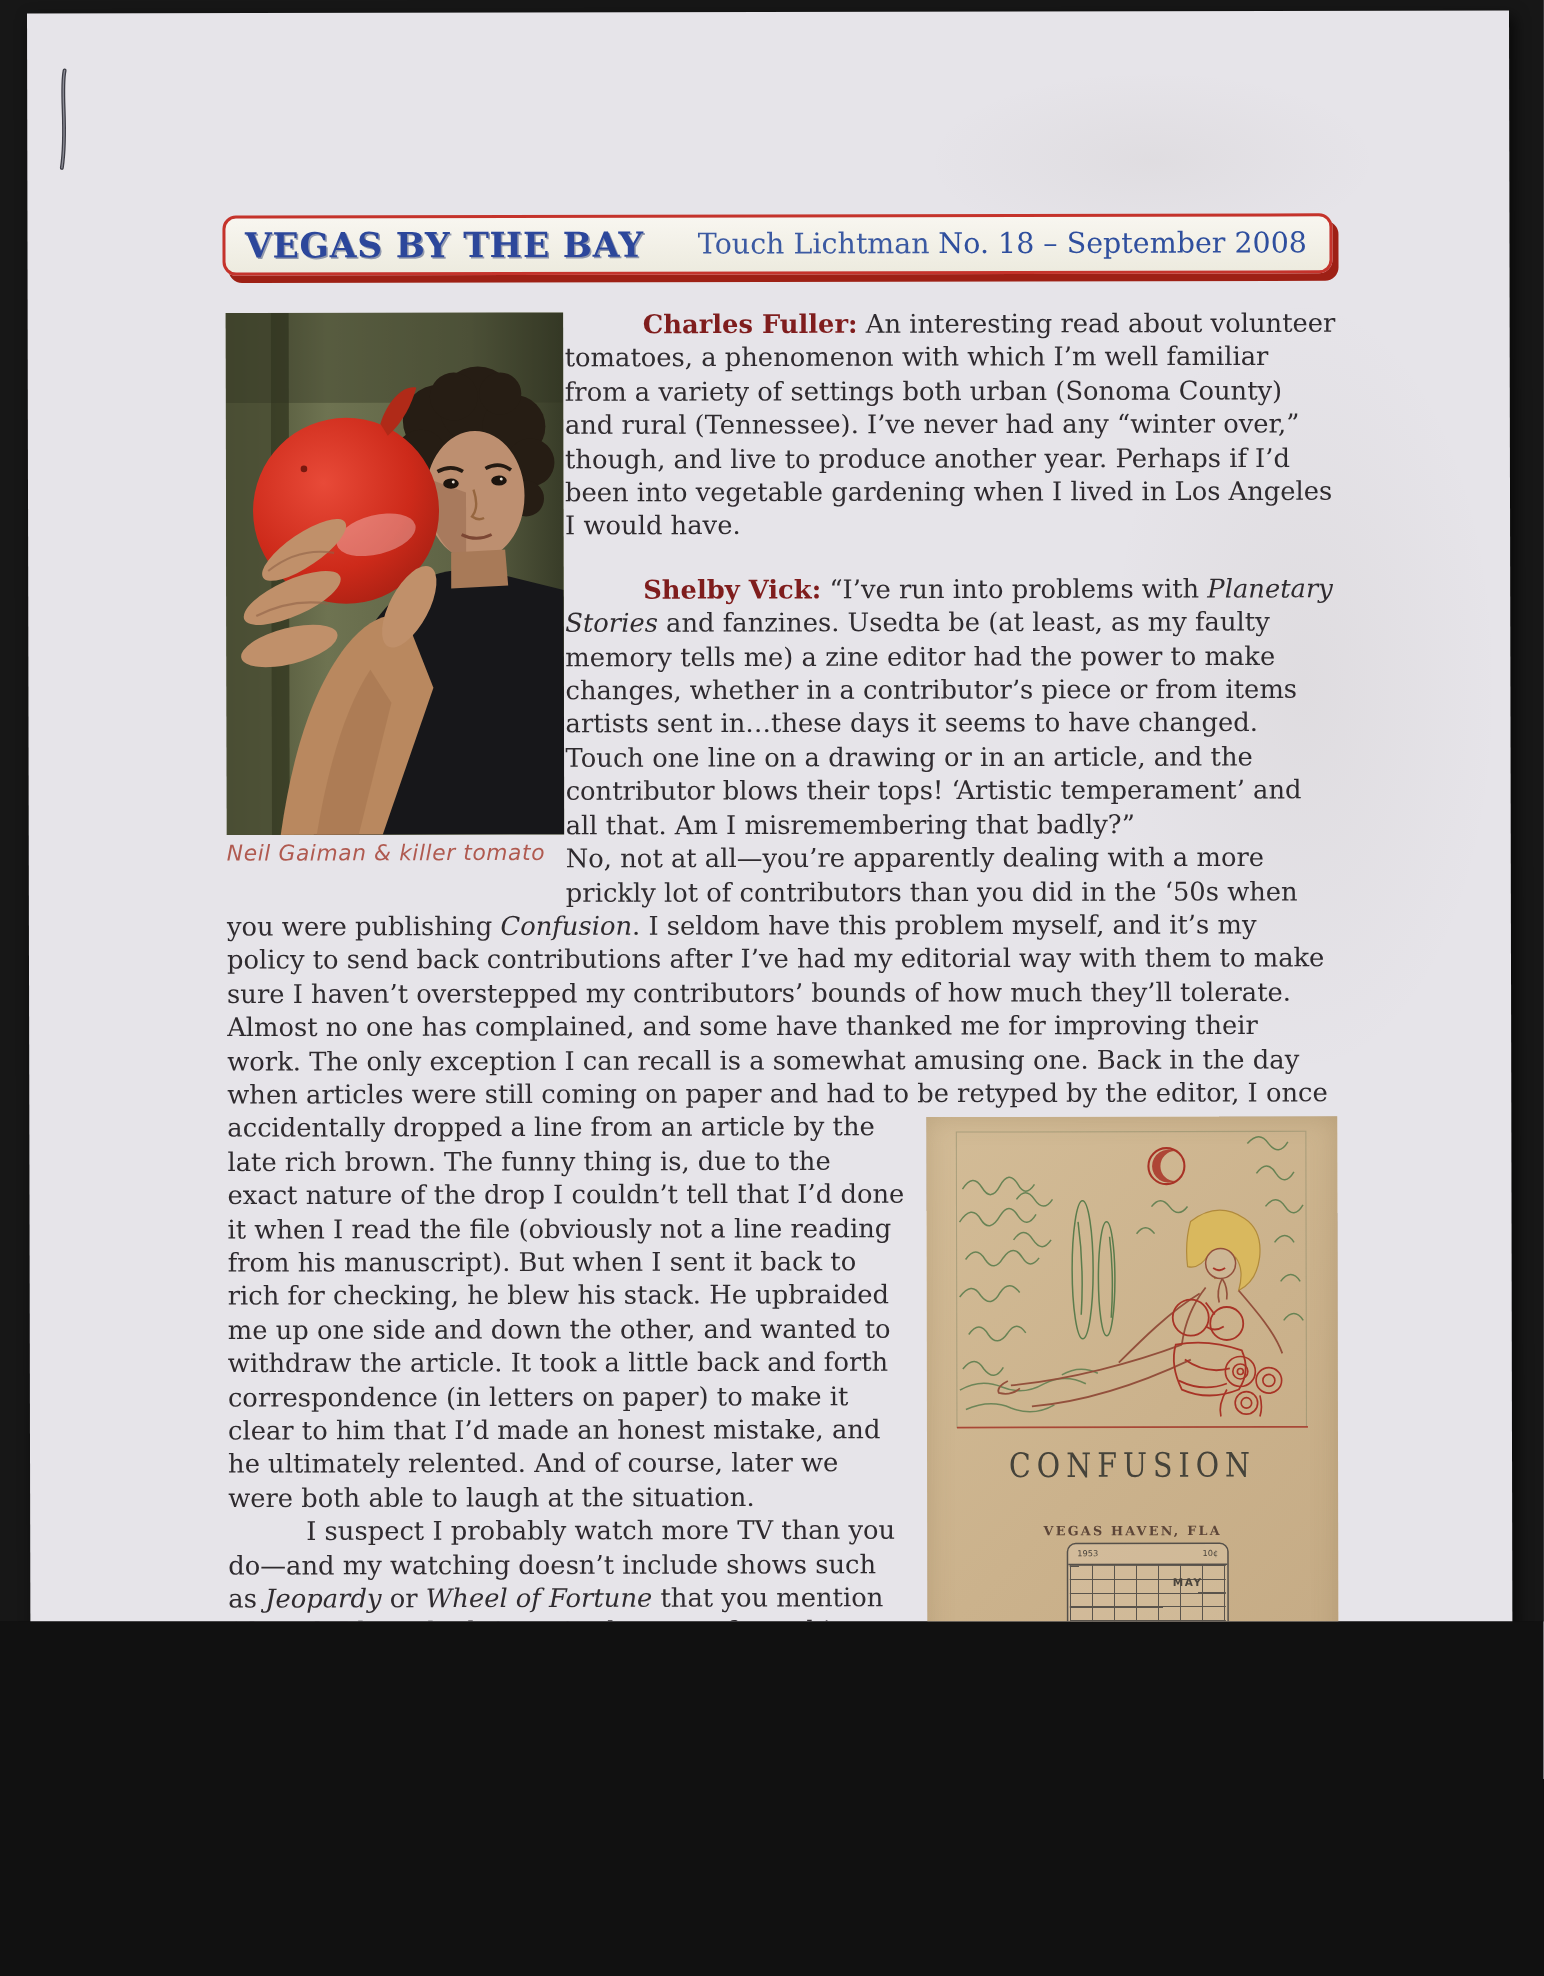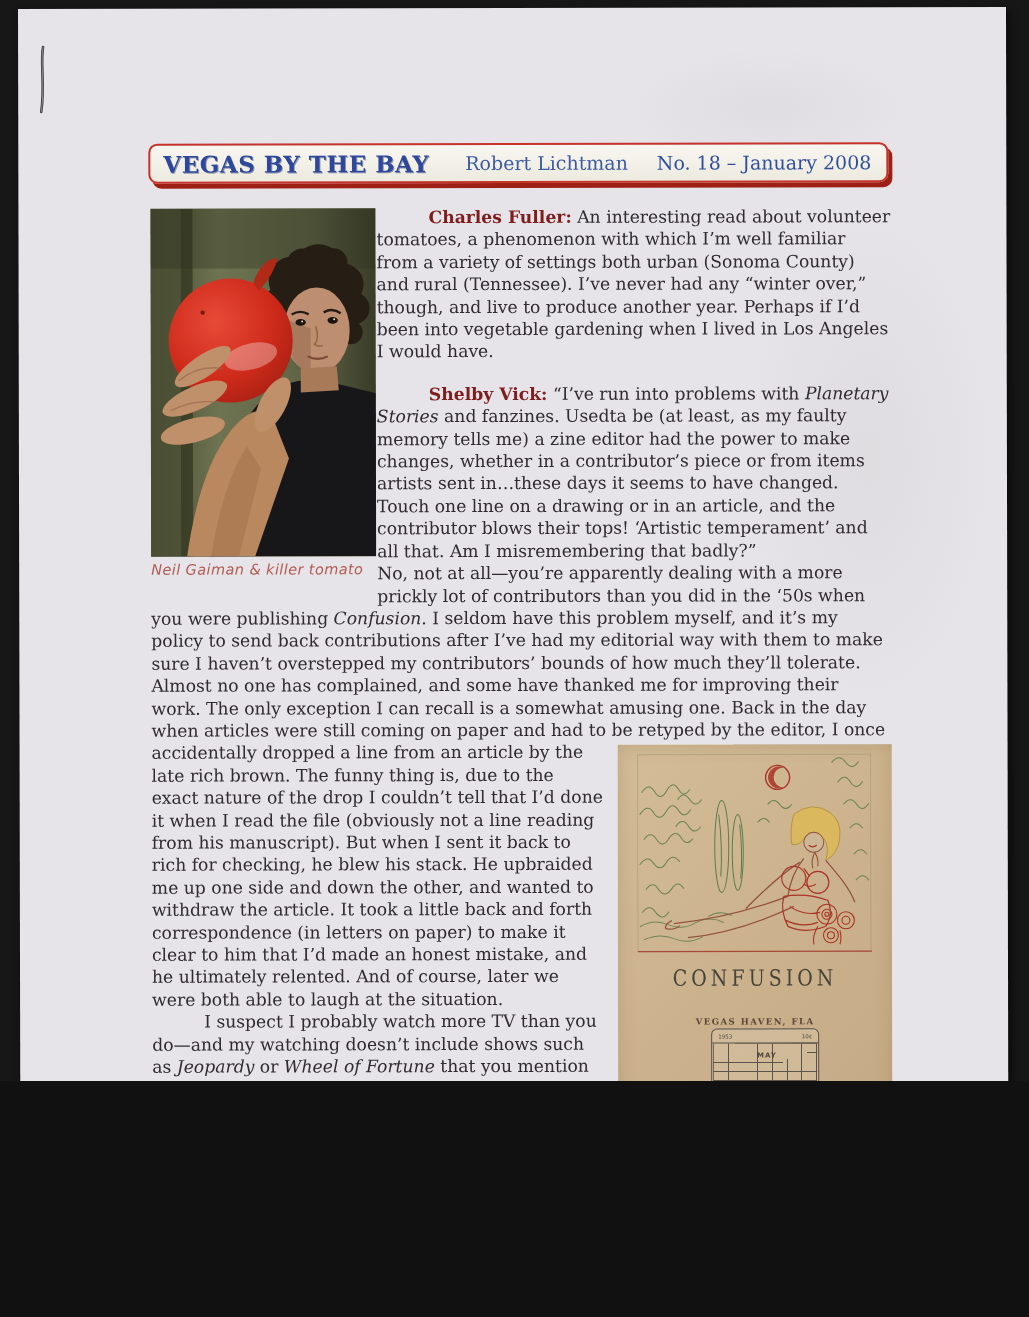--- a/index.html
+++ b/index.html
@@ -50,21 +50,21 @@
              font-size:6.5px;letter-spacing:1.6px;color:#7c4a3c;font-weight:bold;}
   .cover-box{position:absolute;left:0;top:256px;width:100%;text-align:center;
              font-size:8.5px;letter-spacing:2.5px;color:#6e4434;font-weight:bold;}
   .cover-city{position:absolute;left:0;top:266px;width:100%;text-align:center;
              font-size:8.5px;letter-spacing:1.5px;color:#5c4538;font-weight:bold;}
   .calendar{position:absolute;left:93px;top:284px;width:106px;height:62px;
              border:1.6px solid #55504a;border-radius:6px;background:rgba(255,250,240,.15);}
   .cal-head{display:flex;align-items:center;height:13px;border-bottom:1px solid #55504a;
              font-family:"DejaVu Sans","Liberation Sans",sans-serif;color:#4a443c;}
   .cal-year{font-size:5.5px;margin-left:6px;}
-  .cal-month{font-size:7px;font-weight:bold;letter-spacing:1px;flex:1;text-align:center;margin-top:38px;}
+  .cal-month{font-size:7px;font-weight:bold;letter-spacing:1px;flex:1;text-align:right;margin-top:38px;}
   .cal-price{font-size:5.5px;margin-right:6px;}
   .cal-grid{height:46px;margin:0 1px;
      background-image:
        repeating-linear-gradient(to right,#5a544c 0 .8px,transparent .8px 14.7px),
        repeating-linear-gradient(to bottom,#5a544c 0 .8px,transparent .8px 9.15px);}
   span.s{display:inline;}
 </style>
 </head>
 <body>
 
@@ -74,22 +74,22 @@
     <div class="smudge a"></div>
     <div class="smudge b"></div>
 
     <svg class="staple" width="12" height="72" viewBox="0 0 12 72">
       <path d="M6,3 C3,18 8,42 4,68" fill="none" stroke="#3d3d46" stroke-width="2.6" stroke-linecap="round"></path>
       <path d="M6,3 C3,18 8,42 4,68" fill="none" stroke="#8c8c96" stroke-width="0.9" stroke-linecap="round"></path>
     </svg>
 
     <div class="masthead">
       <span class="mh-title">VEGAS BY THE BAY</span>
-      <span class="mh-editor">Robert Lichtman</span>
-      <span class="mh-issue">No. 18 – January 2008</span>
+      <span class="mh-editor">Touch Lichtman</span>
+      <span class="mh-issue">No. 18 – September 2008</span>
     </div>
 
     <div class="article">
 
       <span class="photo-fig">
         <span class="photo-frame">
           <svg width="225" height="348" viewBox="0 0 225 348">
             <defs>
               <linearGradient id="pbg" x1="0" y1="0" x2="1" y2="0">
                 <stop offset="0" stop-color="#474b31"></stop>

